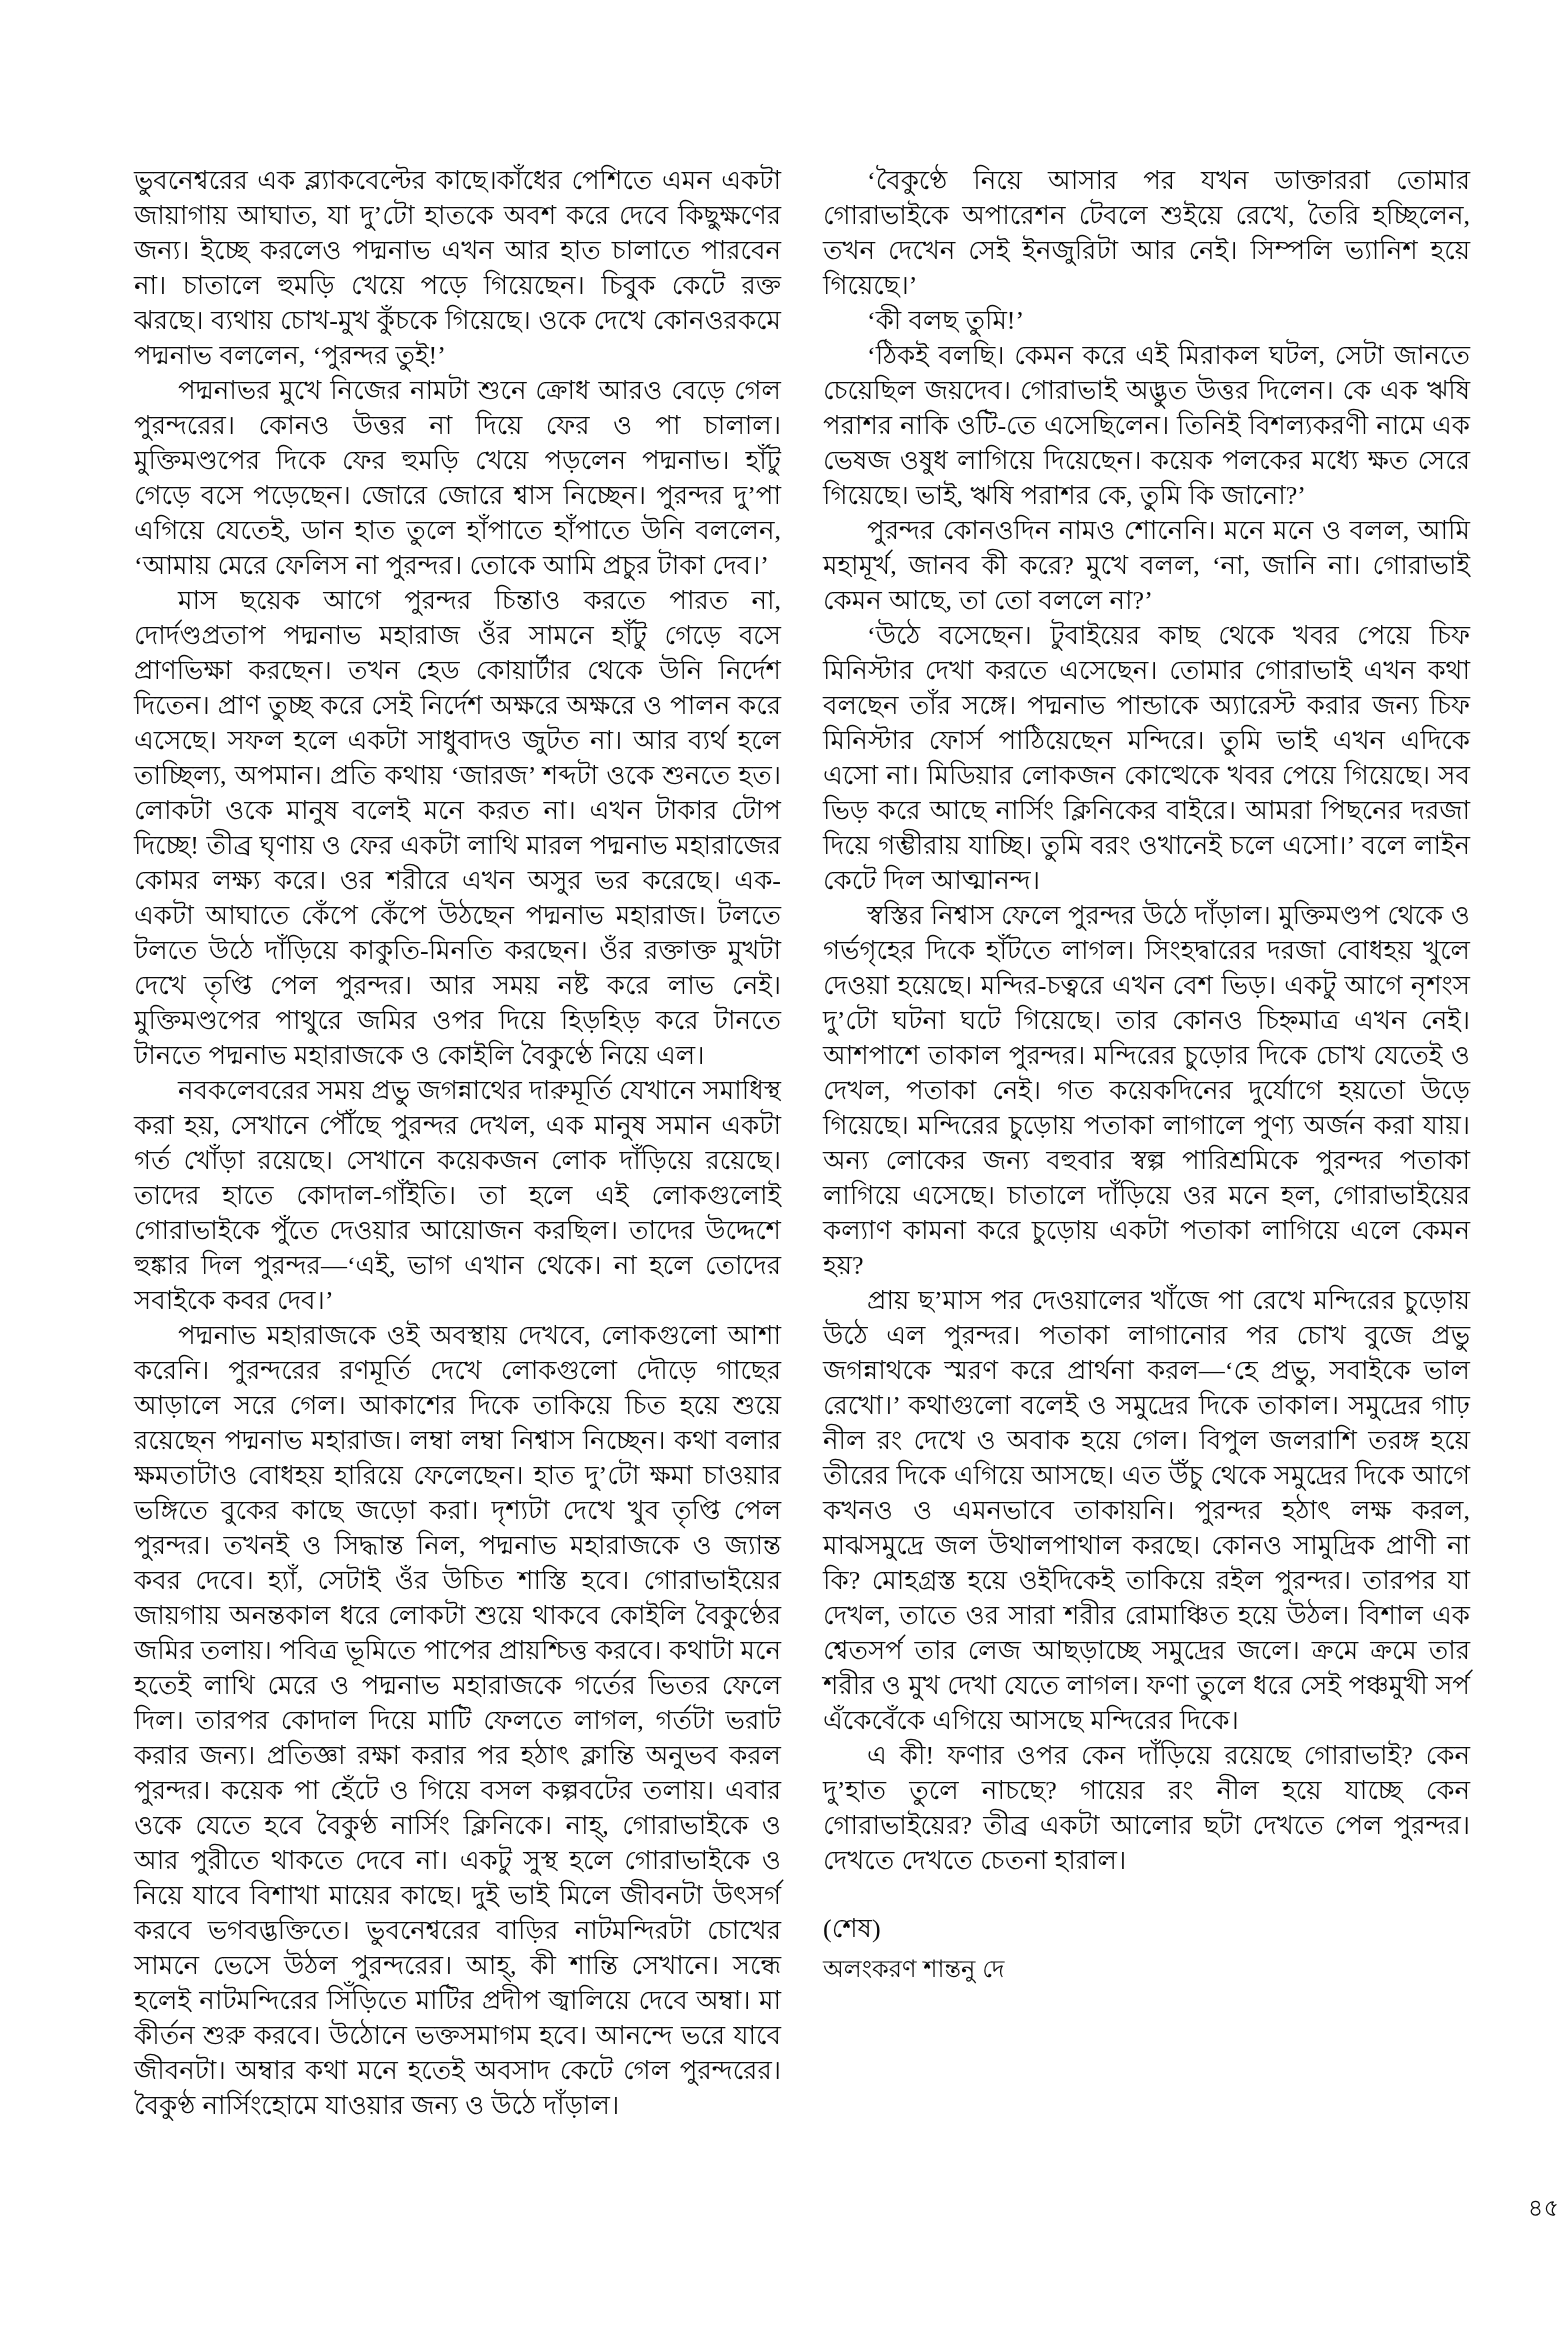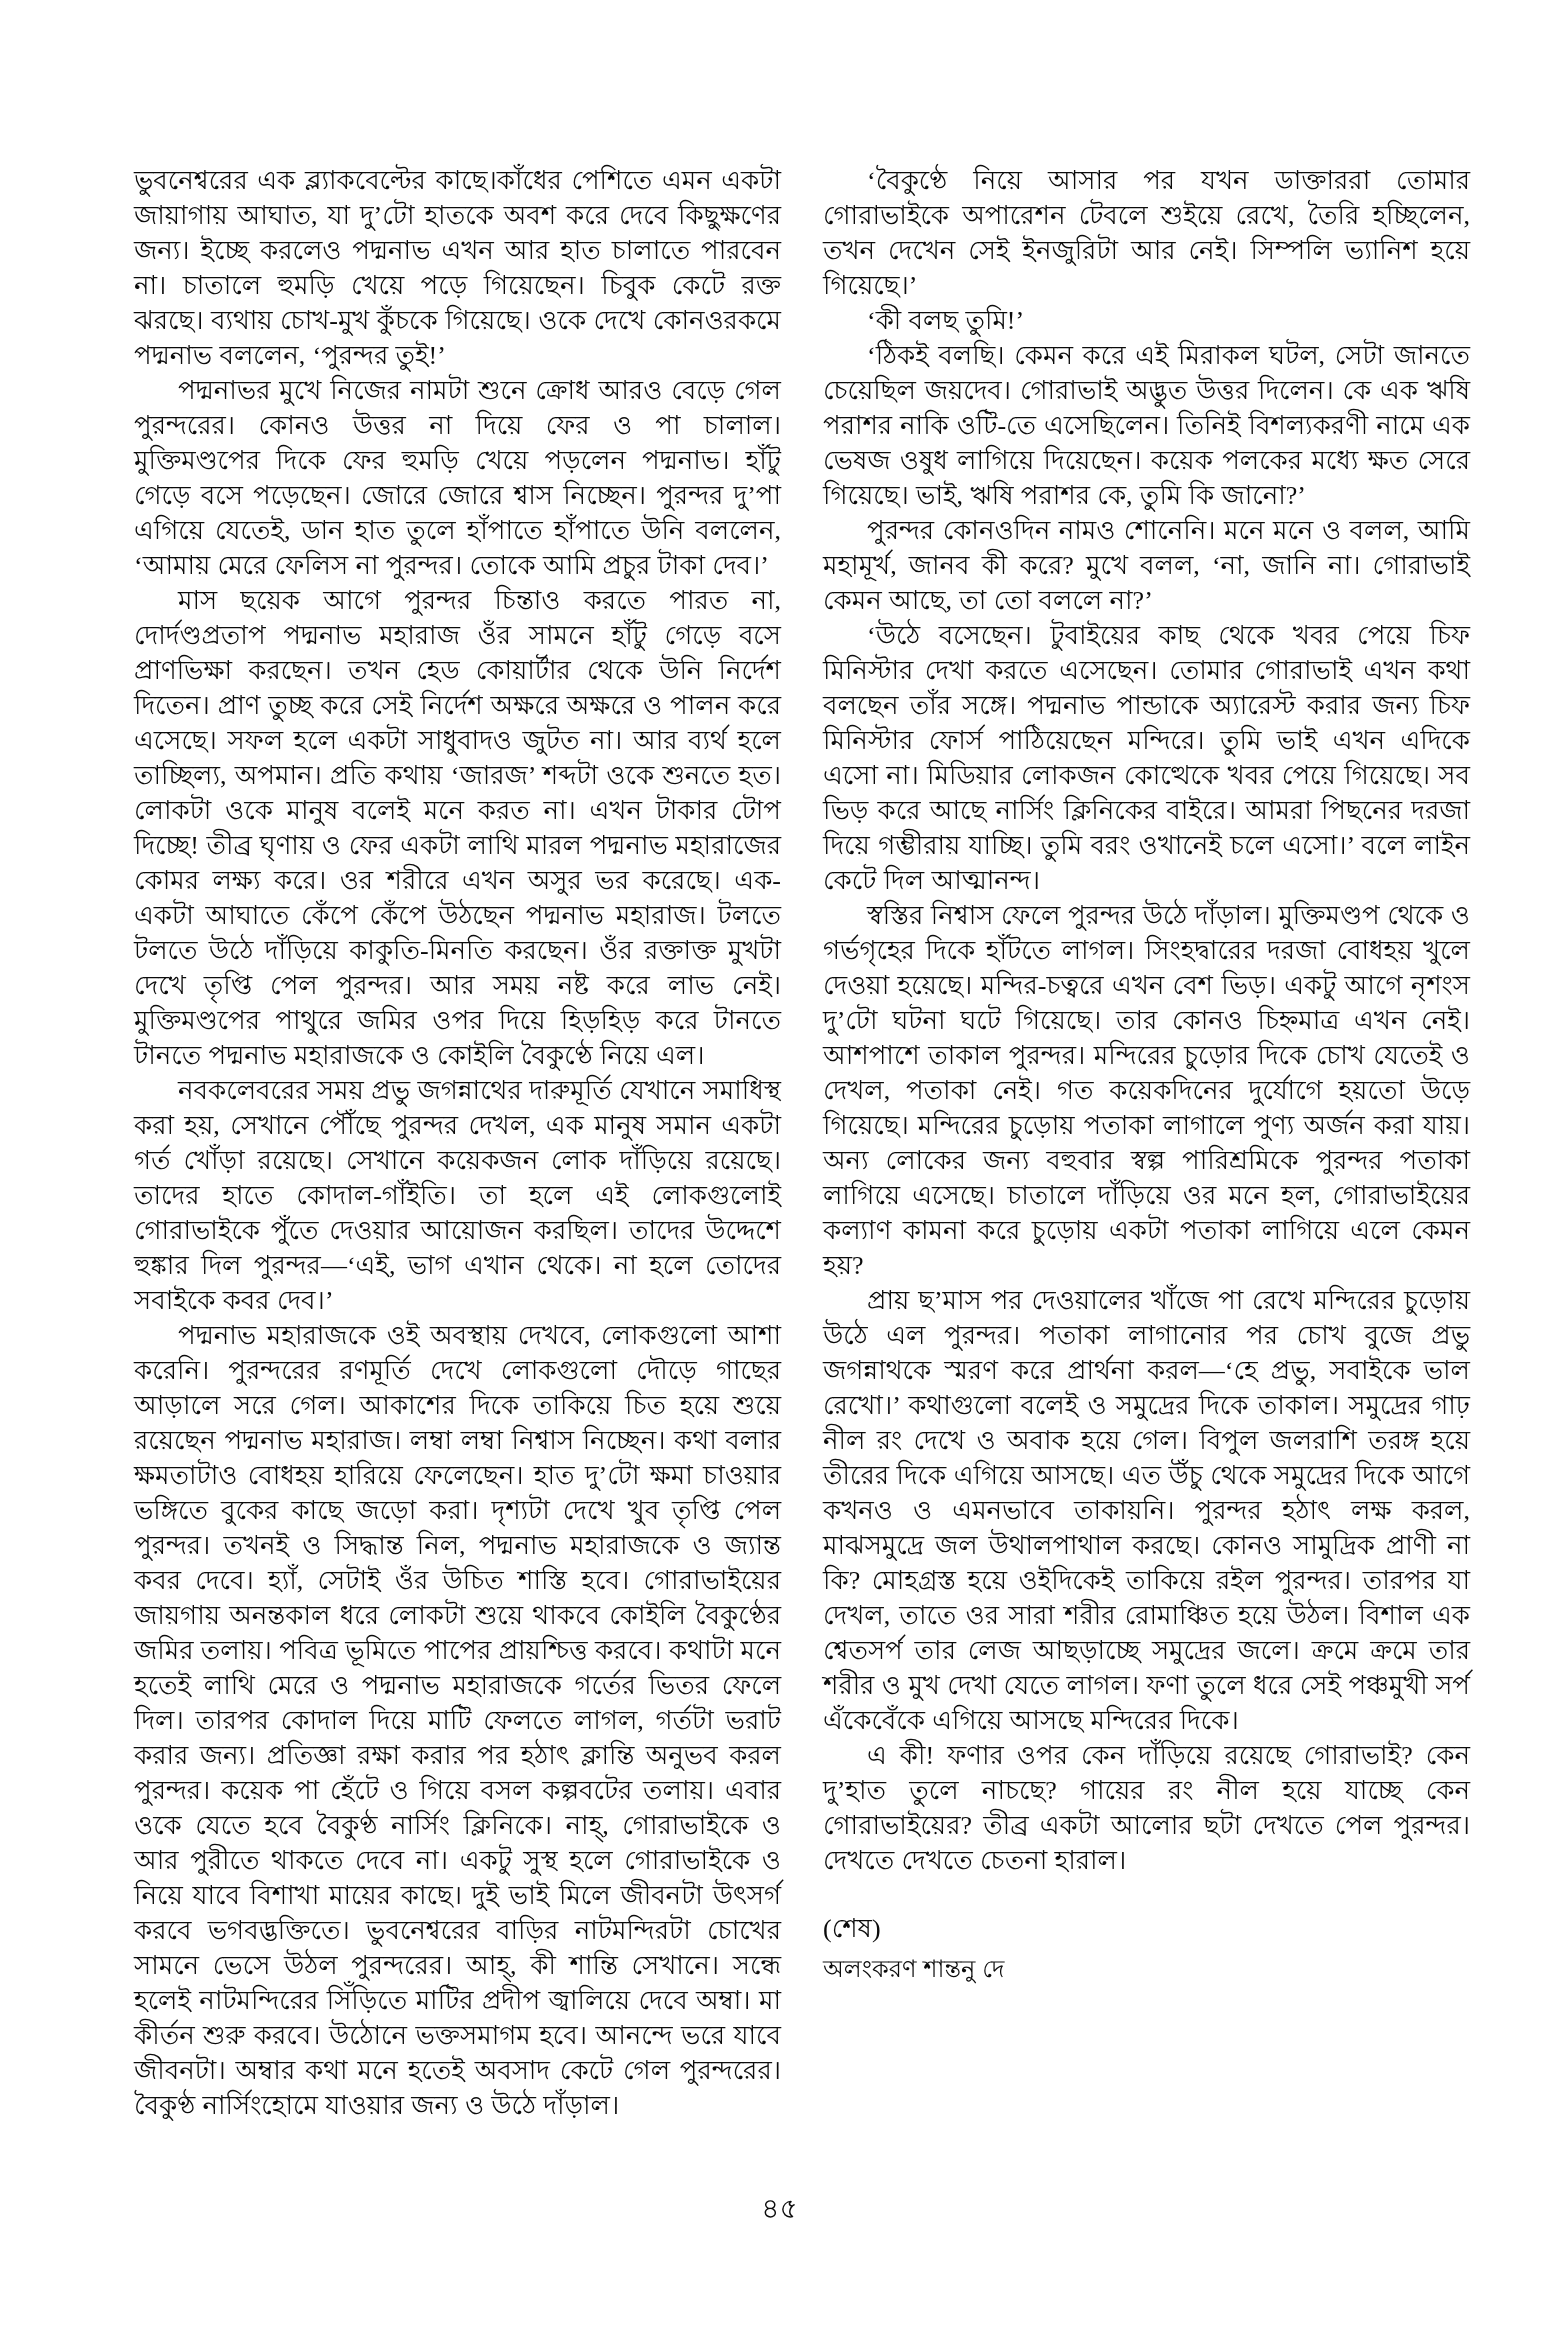--- a/index.html
+++ b/index.html
@@ -49,22 +49,22 @@
     text-align: center;
     text-indent: 0 !important;
     font-size: 24px !important;
     margin-top: 6.2px !important;
   }
   .page-number {
     position: absolute;
     left: 0;
     right: 4px;
     top: 2193px;
-    text-align: center;
-    font-size: 28px;
+    text-align: right;
+    font-size: 24px;
     line-height: 31px;
     color: #0b0b0b;
   }
 </style>
 </head>
 <body>
 
 <div class="page">
   <div class="columns">
 

